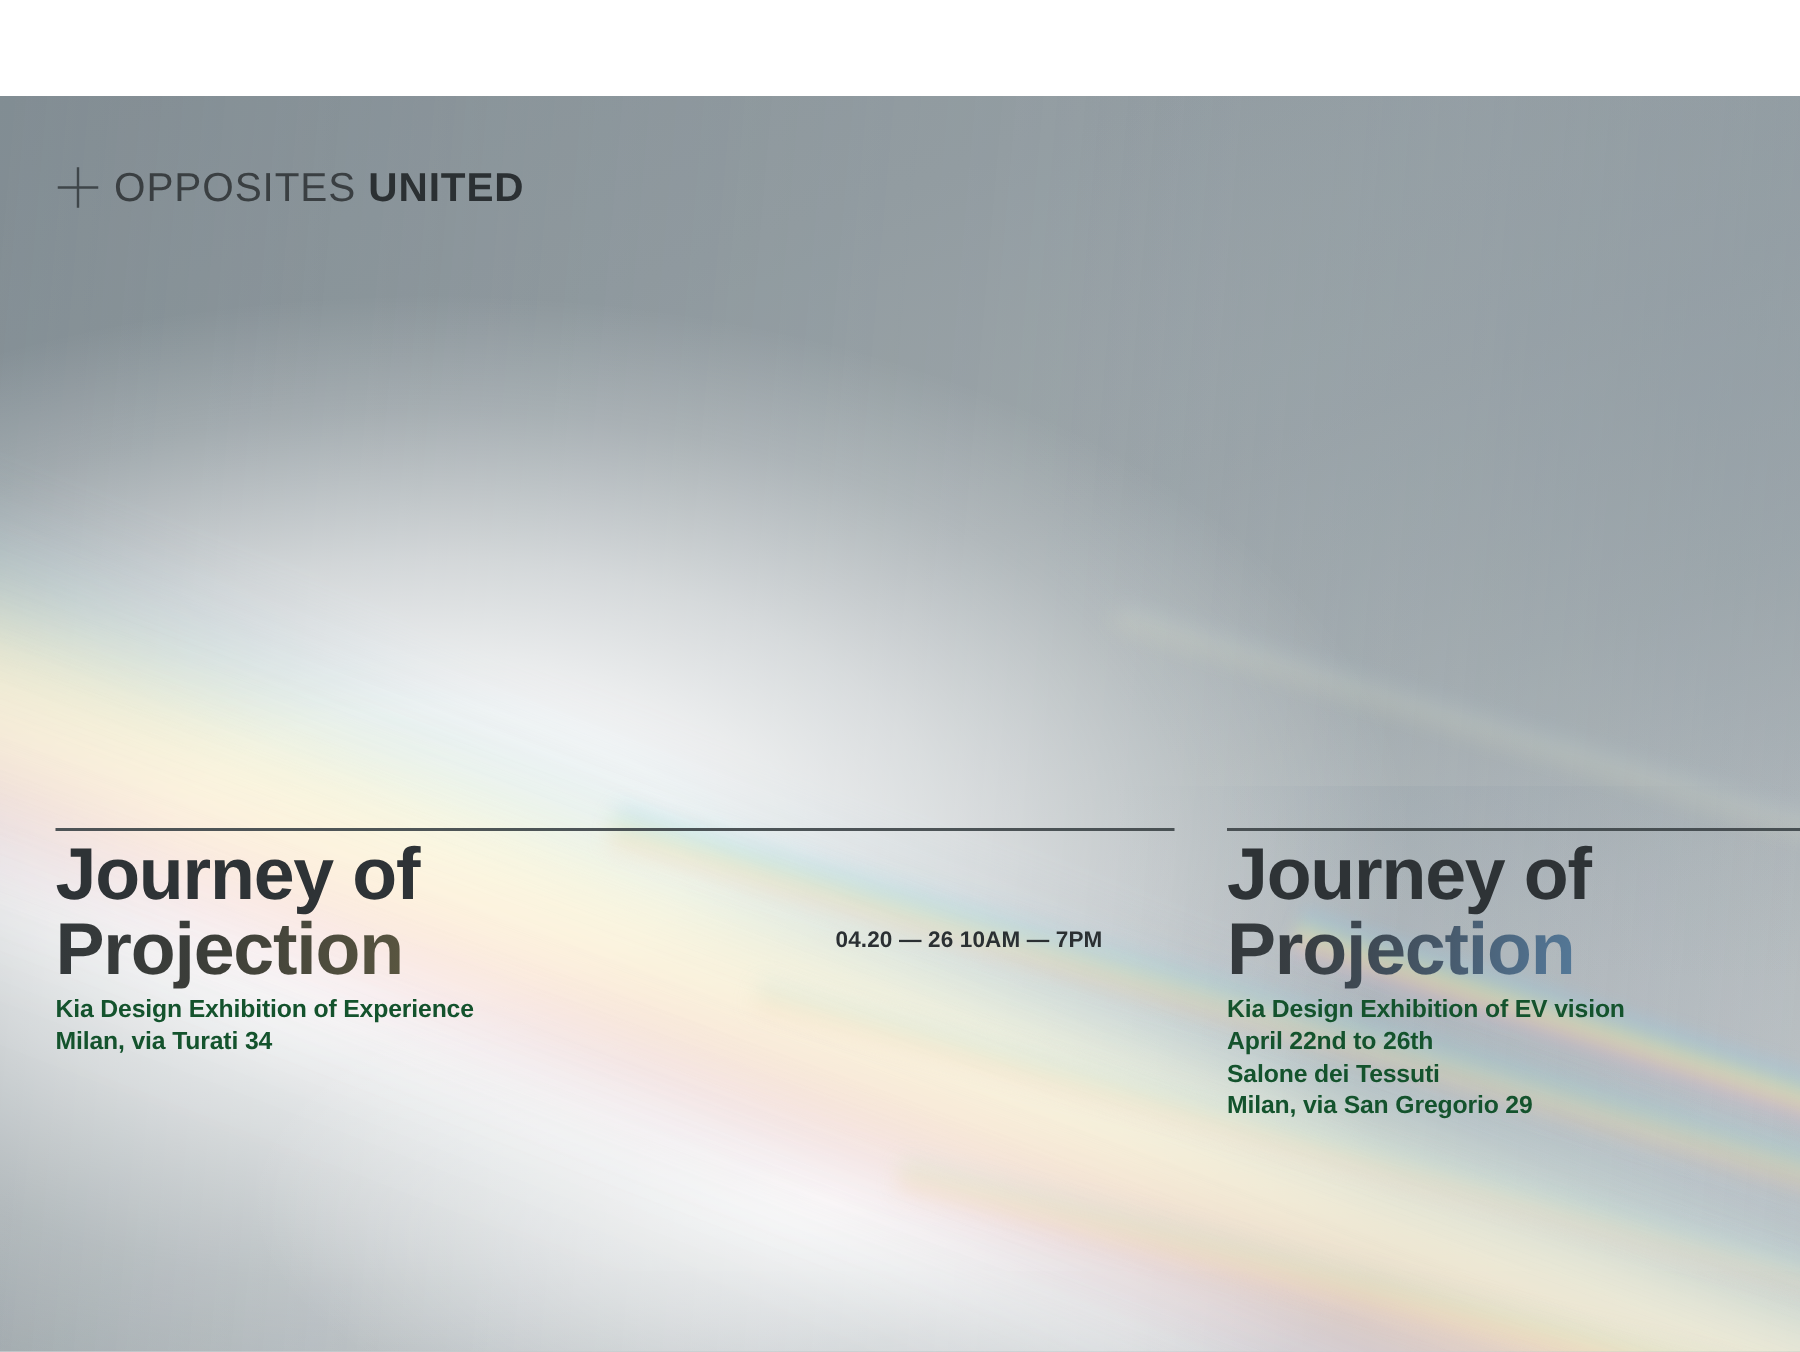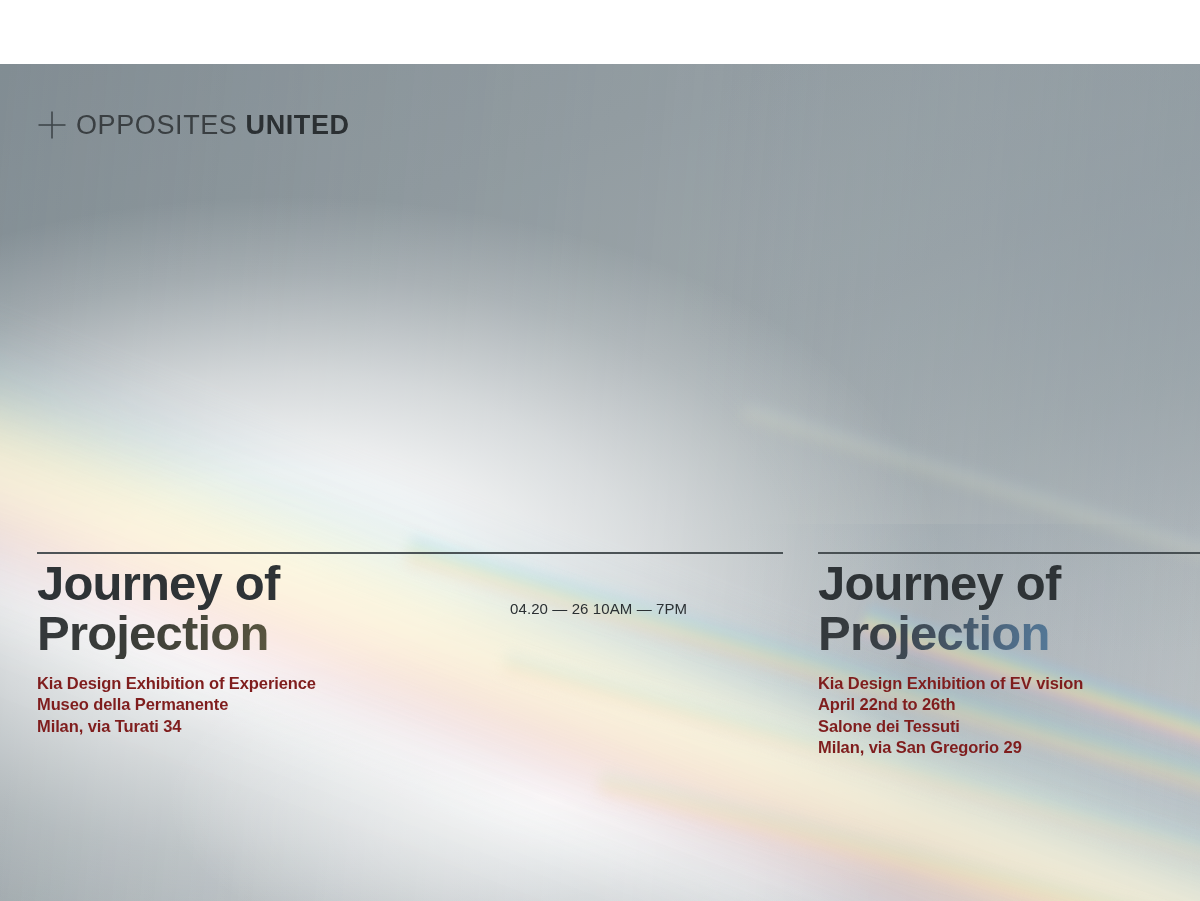--- a/index.html
+++ b/index.html
@@ -293,38 +293,38 @@
       #33383b 0%,
       #393f44 14%,
       #455565 32%,
       #51718e 50%,
       #5a88ab 68%,
       #6094b8 84%,
       #6a9cbd 100%);
   }
 
   .details {
-    margin-top: 14px;
+    margin-top: 4px;
     font-size: 16.5px;
     font-weight: 700;
     line-height: 1.30;
-    color: #7f1d1d;
+    color: #14532d;
     letter-spacing: -0.1px;
   }
   .details div { white-space: nowrap; }
 
   
   #date-strip {
     position: absolute;
     left: 510px;
-    top: 536px;
+    top: 554px;
     width: 272px;
-    text-align: left;
+    text-align: center;
     font-size: 15px;
-    font-weight: 400;
+    font-weight: 700;
     letter-spacing: .1px;
     color: #2b3033;
     white-space: nowrap;
   }
 </style>
 </head>
 <body>
 
 <div id="top-band"></div>
 
@@ -357,21 +357,20 @@
     </div>
 
     <div class="col" id="col-left">
       <div class="rule"></div>
       <div class="headline">
         <div>Journey of</div>
         <div class="grad grad-gold">Projection</div>
       </div>
       <div class="details">
         <div>Kia Design Exhibition of Experience</div>
-        <div>Museo della Permanente</div>
         <div>Milan, via Turati 34</div>
       </div>
     </div>
 
     <div id="date-strip">04.20 — 26 10AM — 7PM</div>
 
     <div class="col" id="col-right">
       <div class="rule"></div>
       <div class="headline">
         <div>Journey of</div>

